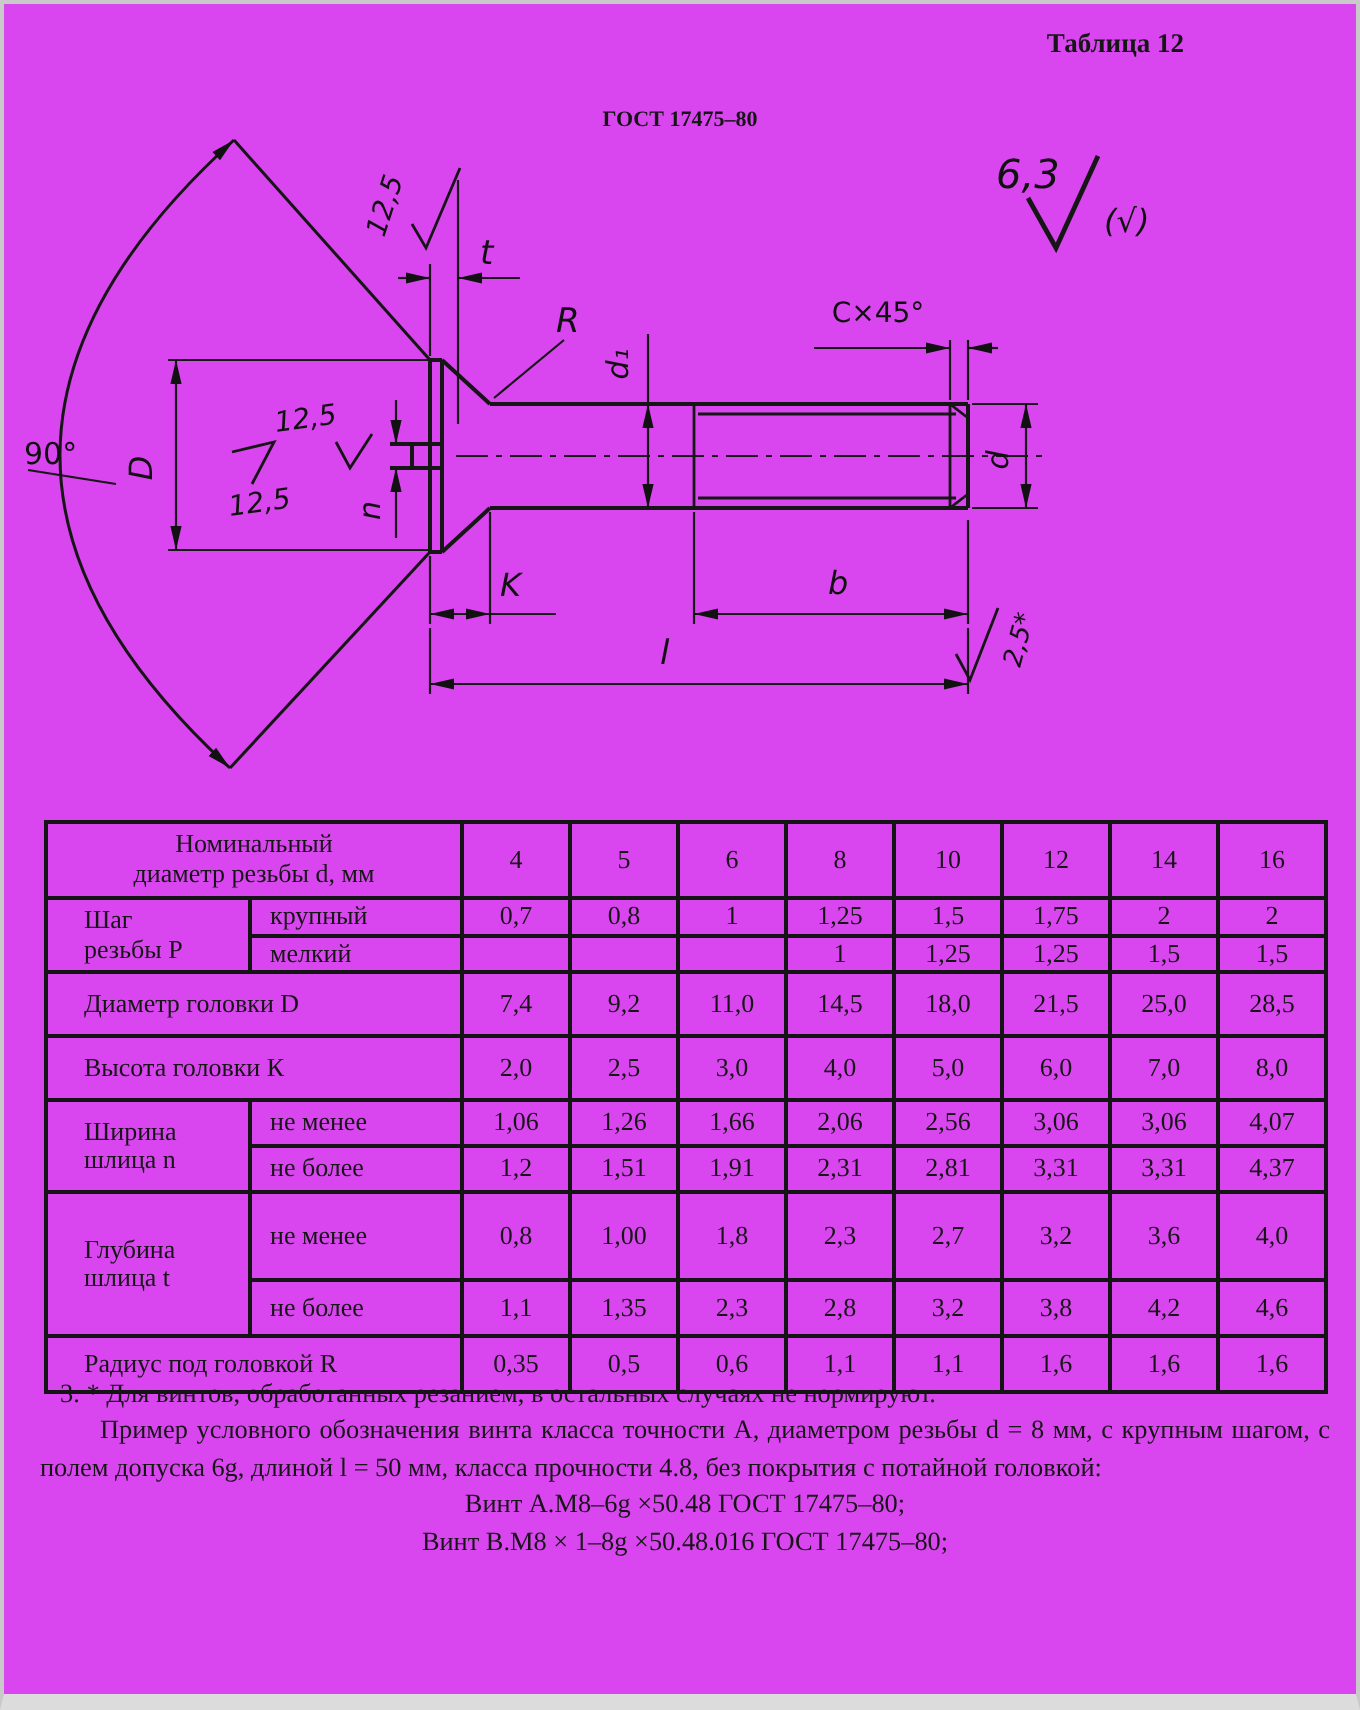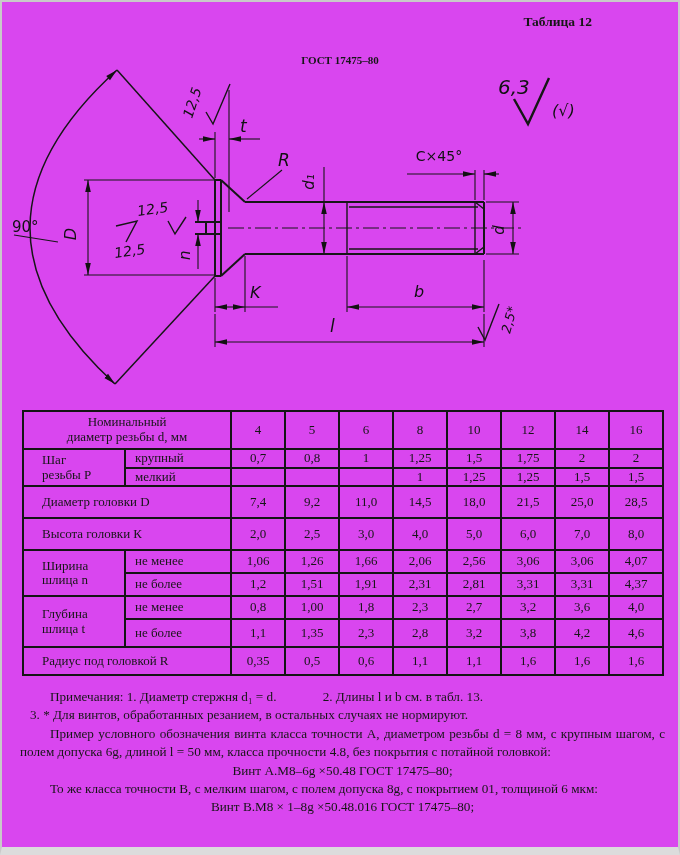--- a/index.html
+++ b/index.html
@@ -22,21 +22,21 @@
     border:2px solid #141414;padding:1px 3px;text-align:center;
     vertical-align:middle;line-height:1.12;overflow:hidden;
   }
   #dims td.lbl{text-align:left;padding-left:18px;white-space:pre-line;}
   #dims td.lblc{text-align:center;white-space:pre-line;}
   #dims td.sub{text-align:left;padding-left:9px;}
   #dims tr:nth-child(1){height:38px}
   #dims tr:nth-child(2),#dims tr:nth-child(3){height:18px}
   #dims tr:nth-child(4),#dims tr:nth-child(5){height:32px}
   #dims tr:nth-child(6),#dims tr:nth-child(7){height:23px}
-  #dims tr:nth-child(8){height:23px}
+  #dims tr:nth-child(8){height:44px}
   #dims tr:nth-child(9),#dims tr:nth-child(10){height:28px}
   .notes{position:absolute;top:686px;left:18px;width:645px;font-size:13.2px;line-height:18.4px;}
   .notes p{margin:0;text-align:justify;}
   .notes p.indent{text-indent:30px;}
   .notes p.indent-sm{text-indent:10px;}
   .notes p.center{text-align:center;text-indent:0;}
 </style>
 </head>
 <body>
 
@@ -283,21 +283,19 @@
           <td>1,1</td>
           <td>1,1</td>
           <td>1,6</td>
           <td>1,6</td>
           <td>1,6</td>
         </tr>
       </tbody>
   </table>
 
   <div class="notes">
-      <p class="indent">Примечания: 1. Диаметр стержня d₁ = d.&nbsp;&nbsp;&nbsp;&nbsp;&nbsp;&nbsp;&nbsp;&nbsp;&nbsp;&nbsp;&nbsp;&nbsp;&nbsp;&nbsp;2. Длины l и b см. в табл. 13.</p>
       <p class="indent-sm">3. * Для винтов, обработанных резанием, в остальных случаях не нормируют.</p>
       <p class="indent">Пример условного обозначения винта класса точности А, диаметром резьбы d = 8 мм, с крупным шагом, с полем допуска 6g, длиной l = 50 мм, класса прочности 4.8, без покрытия с потайной головкой:</p>
       <p class="center">Винт А.М8–6g ×50.48 ГОСТ 17475–80;</p>
-      <p class="indent">То же класса точности В, с мелким шагом, с полем допуска 8g, с покрытием 01, толщиной 6 мкм:</p>
       <p class="center">Винт В.М8 × 1–8g ×50.48.016 ГОСТ 17475–80;</p>
     </div>
 
 </div>
 
 </body></html>

